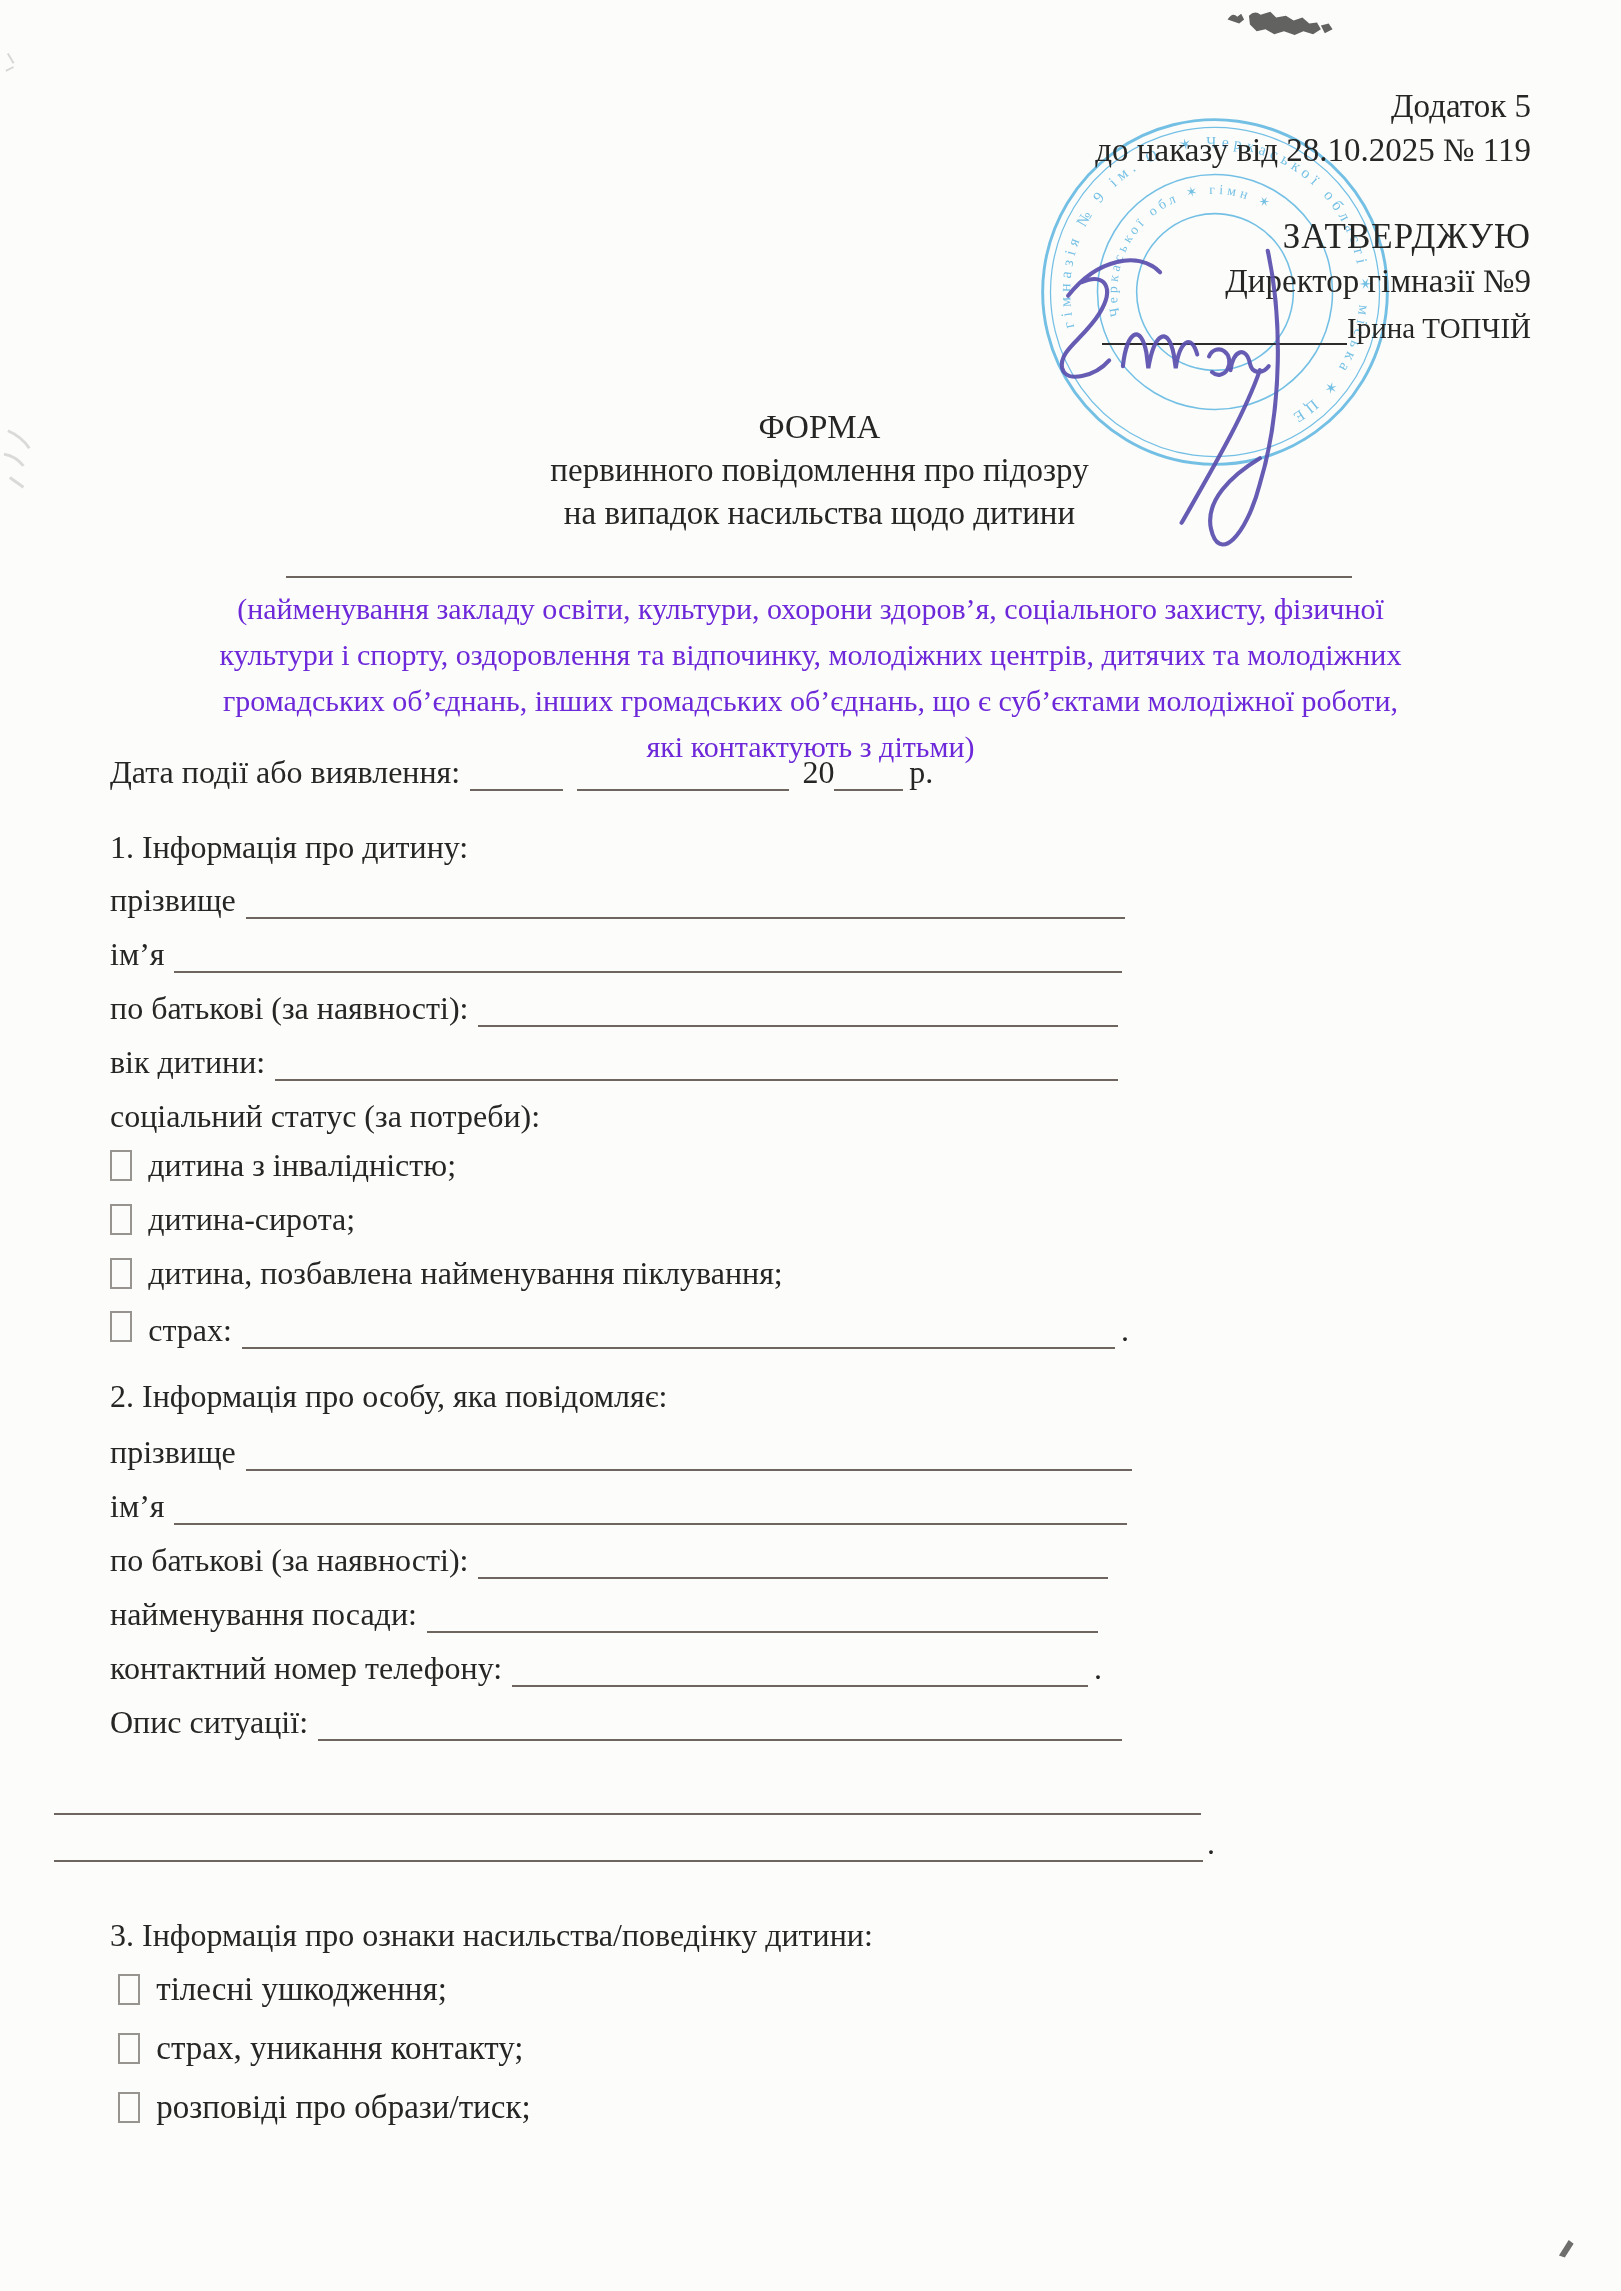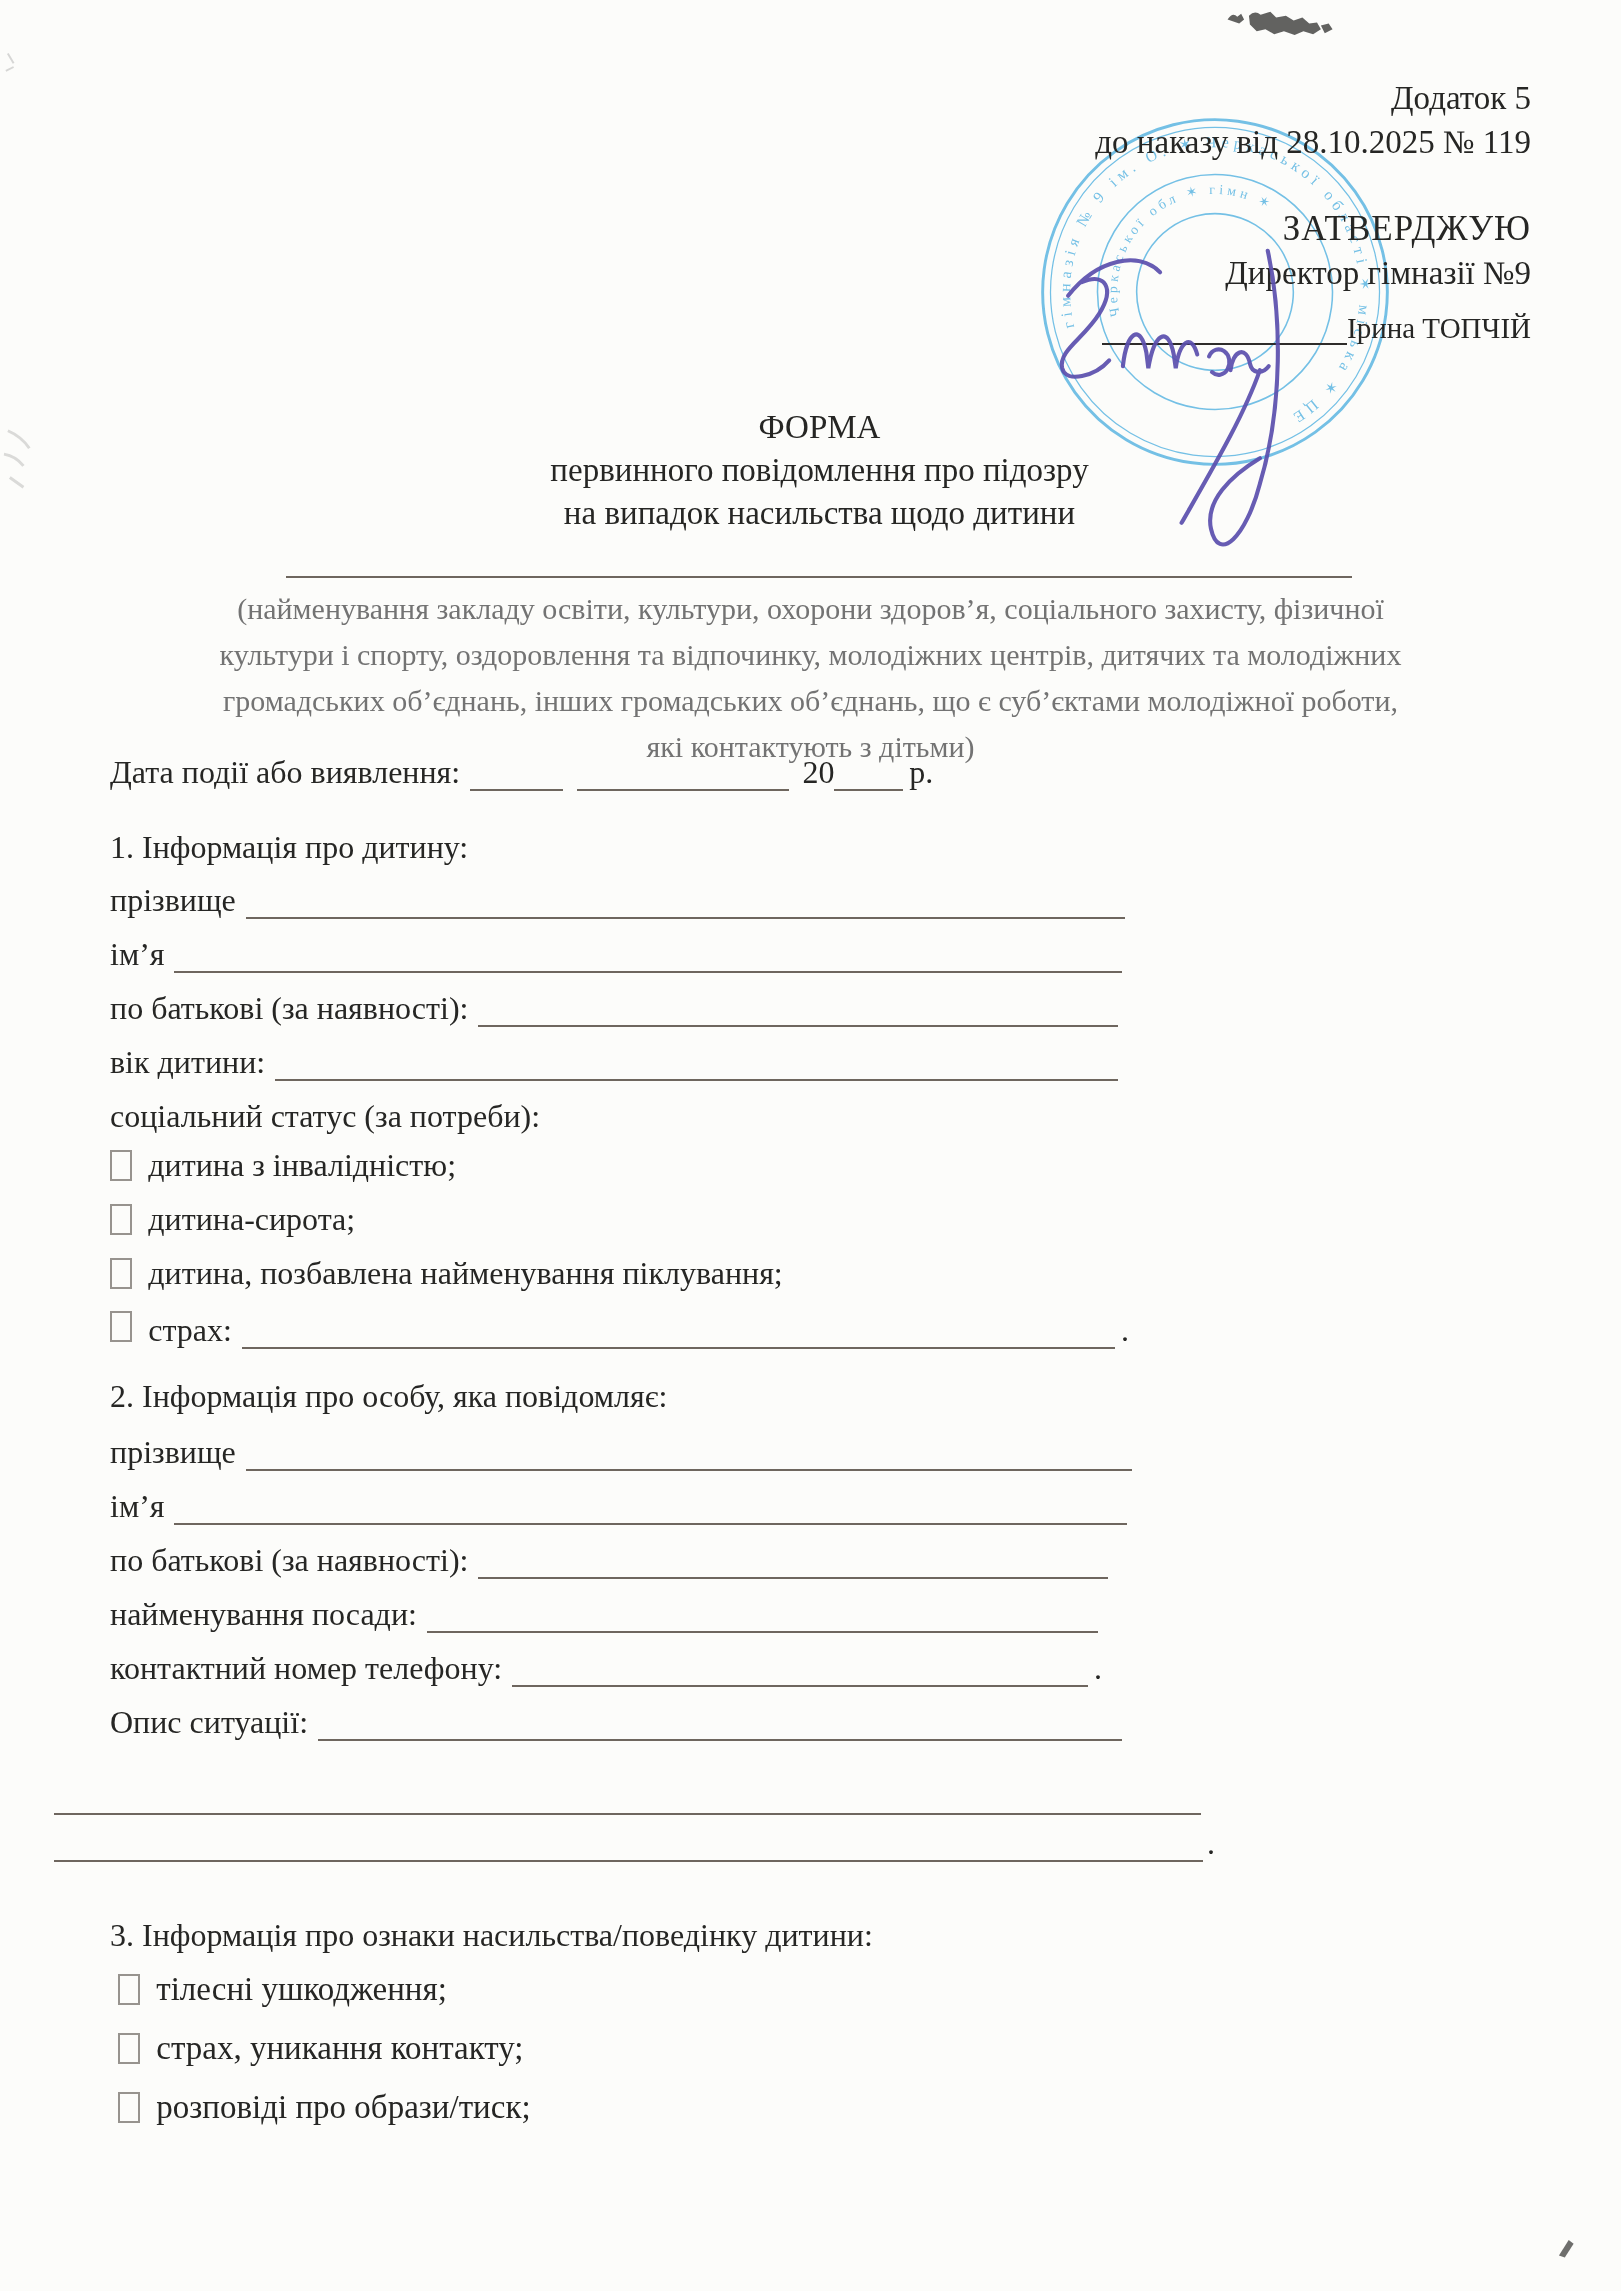--- a/index.html
+++ b/index.html
@@ -9,27 +9,27 @@
     width:1621px;height:2292px;
     margin:0 auto;
     background:#fcfcfa;
     font-family:"Liberation Serif","DejaVu Serif",serif;
     color:#262624;
     overflow:hidden;
     border-bottom:2.9px solid #d2d0cc;
   }
   .abs{position:absolute;}
   
-  .hdr{right:90px;text-align:center;font-size:33px;line-height:41px;white-space:nowrap;}
+  .hdr{right:90px;text-align:center;font-size:33px;line-height:41px;white-space:nowrap;margin-top:8px;}
   .approve{font-size:35px;letter-spacing:1px;}
   .sigrow{right:90px;display:flex;align-items:flex-end;justify-content:flex-end;height:45px;font-size:29px;white-space:nowrap;}
   .sig-underline{display:inline-block;width:245px;height:39px;border-bottom:2.9px solid #2e2c2a;}
   
   .center{left:18px;right:0;text-align:center;font-size:33px;line-height:43px;}
-  .note-center{left:59px;right:59px;text-align:center;font-size:30px;line-height:46px;color:#737373;}
+  .note-center{left:59px;right:59px;text-align:center;font-size:30px;line-height:46px;color:#6d28d9;}
   
   .row{left:110px;display:flex;align-items:flex-end;height:45px;font-size:32px;white-space:nowrap;}
   .lbl{flex:none;padding-right:9.8px;}
   .blank{flex:1;border-bottom:2px solid #6e665e;height:37px;}
   .blank.fix{flex:none;}
   .gap{flex:none;width:13.7px;}
   .suffix{flex:none;padding-left:5.9px;}
   .cbrow{left:110px;display:flex;align-items:center;height:43px;font-size:32px;white-space:nowrap;}
   .cbox{flex:none;width:17.6px;height:26.5px;border:2px solid #97938e;margin-right:16.7px;background:transparent;}
   .wline{border-bottom:2px solid #6e665e;height:0;}

